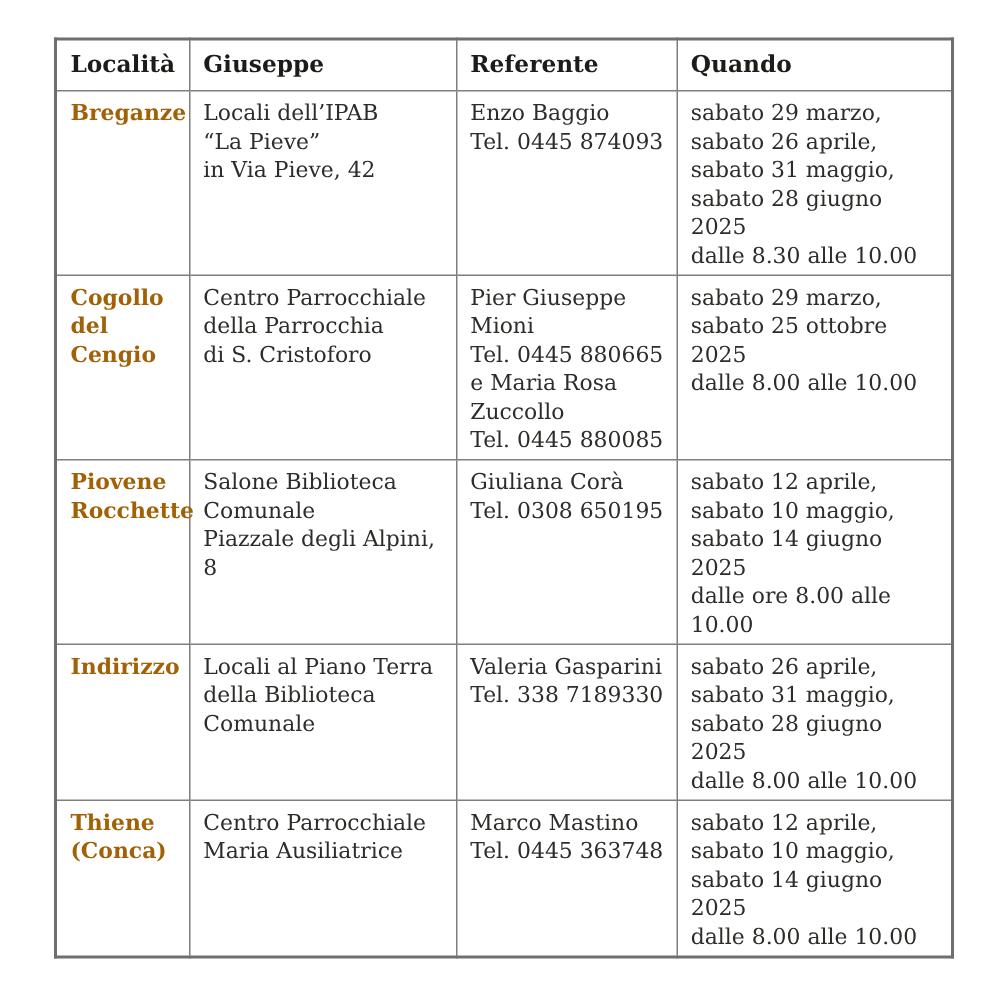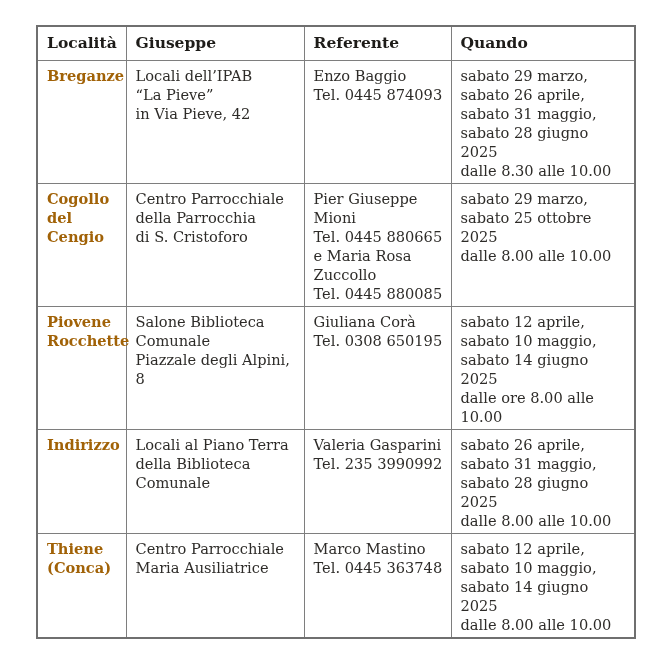--- a/index.html
+++ b/index.html
@@ -144,21 +144,21 @@
         <td class="loc">
             <span class="lines">Indirizzo</span>
           </td>
         <td>
             <span class="lines">Locali al Piano Terra
 della Biblioteca
 Comunale</span>
           </td>
         <td>
             <span class="lines">Valeria Gasparini
-Tel. 235 3990992</span>
+Tel. 338 7189330</span>
           </td>
         <td>
             <span class="lines">sabato 26 aprile,
 sabato 31 maggio,
 sabato 28 giugno 2025
 dalle 8.00 alle 10.00</span>
           </td>
       </tr>
       <tr style="height:78px;">
         <td class="loc">

